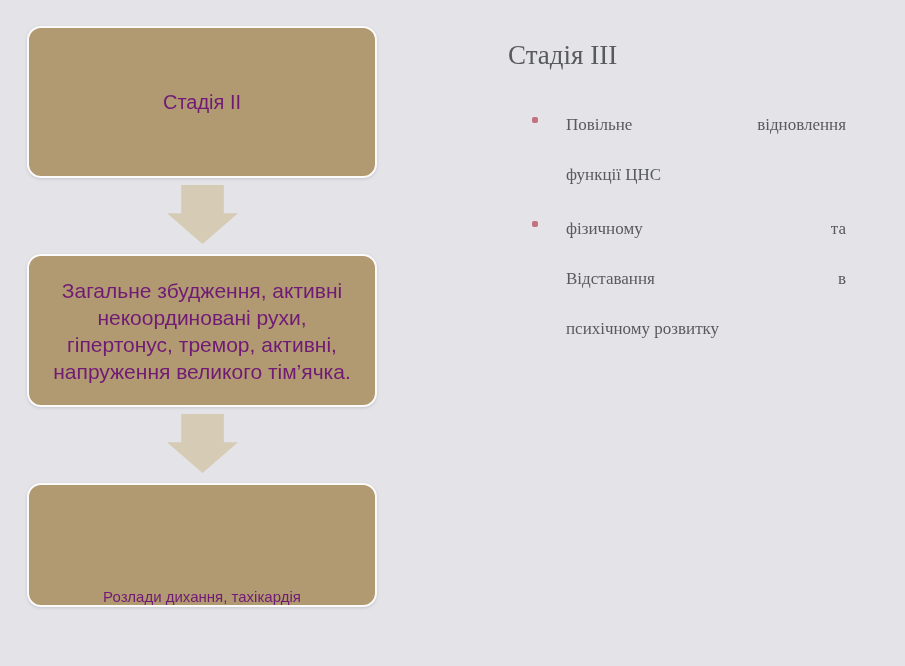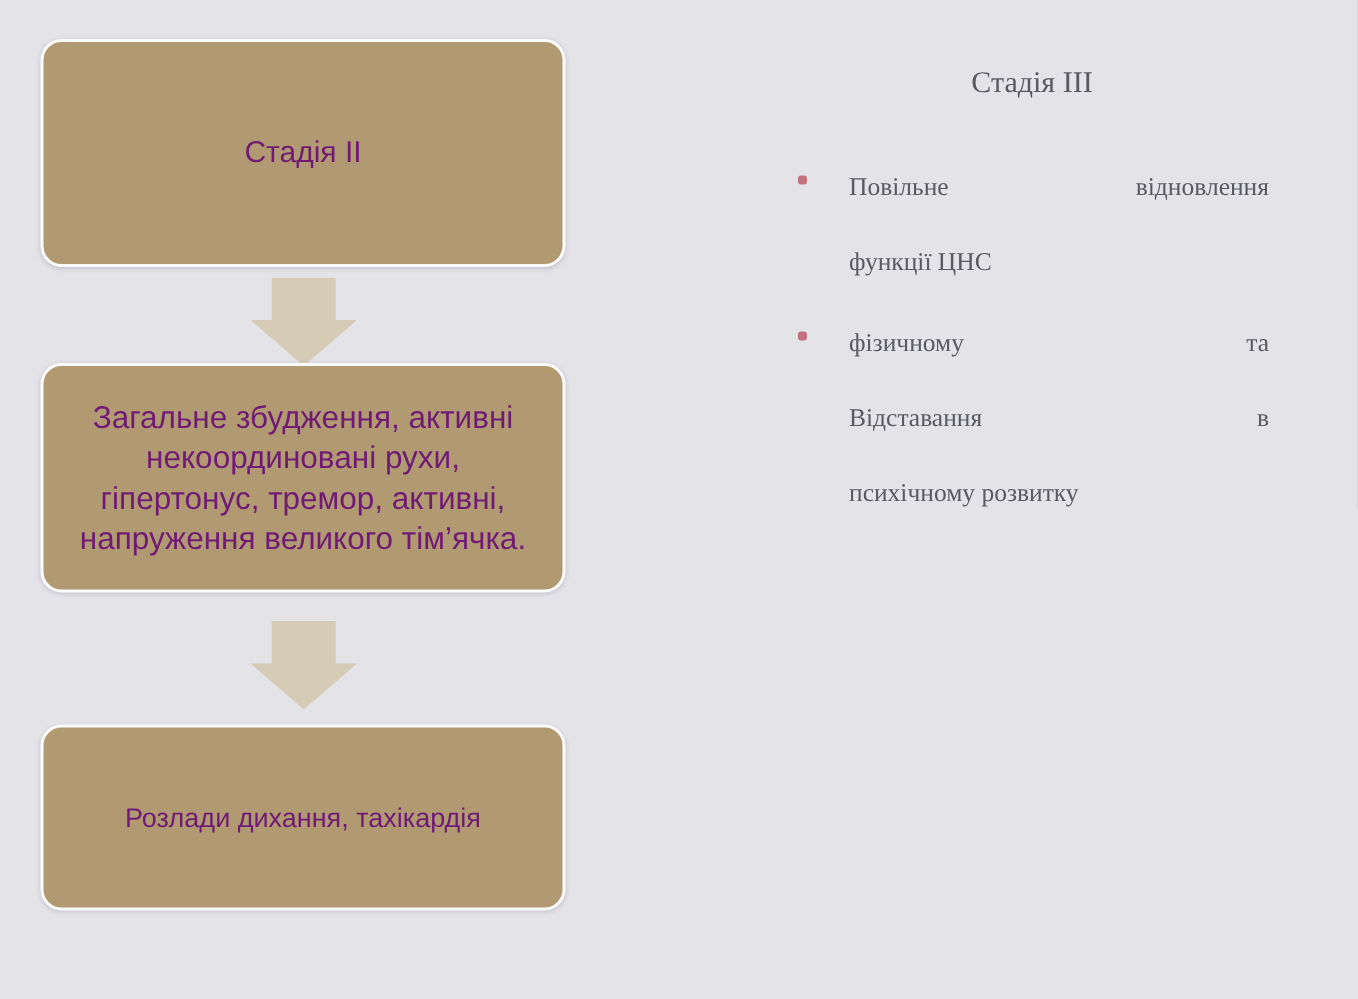--- a/index.html
+++ b/index.html
@@ -23,22 +23,22 @@
     border-radius: 14px;
     box-shadow: 0 1px 3px rgba(110,110,125,0.25);
     color: #701a75;
     display: flex;
     flex-direction: column;
     align-items: center;
     justify-content: center;
     text-align: center;
   }
   .fbox-1 { top: 26px;  height: 152px; font-size: 20px; }
-  .fbox-2 { top: 242px; height: 153px; font-size: 21px; line-height: 27px; padding: 0 8px; }
-  .fbox-3 { top: 483px; height: 124px; font-size: 18px; }
+  .fbox-2 { top: 254px; height: 153px; font-size: 21px; line-height: 27px; padding: 0 8px; }
+  .fbox-3 { top: 483px; height: 124px; font-size: 15px; justify-content: flex-end; }
   .fbox .bline { display: block; }
 
   .arrow {
     position: absolute;
     left: 167px;
     width: 71px;
     height: 59px;
     background: #d6cbb5;
     clip-path: polygon(20% 0, 80% 0, 80% 48%, 100% 48%, 50% 100%, 0 48%, 20% 48%);
   }
@@ -48,22 +48,22 @@
   
   .stage3 {
     position: absolute;
     left: 508px;
     top: 40px;
     width: 360px;
     font-family: "Liberation Serif", serif;
     color: #595a5f;
   }
   .s3-title {
-    text-align: center;
-    font-size: 20px;
+    text-align: left;
+    font-size: 27px;
     line-height: 30px;
   }
   .s3-bullets { margin-top: 30px; }
   .bullet {
     position: relative;
     padding-left: 58px;
     padding-right: 22px;
     font-size: 17px;
     line-height: 50px;
     margin-bottom: 4px;

